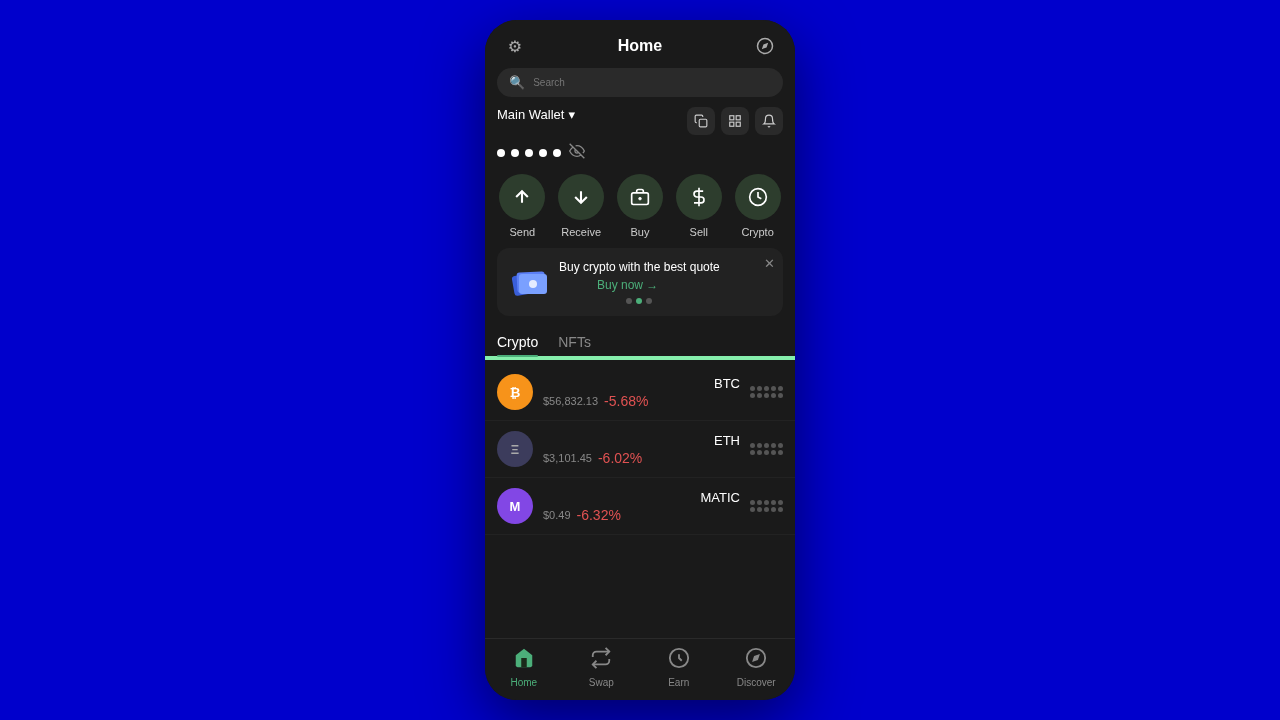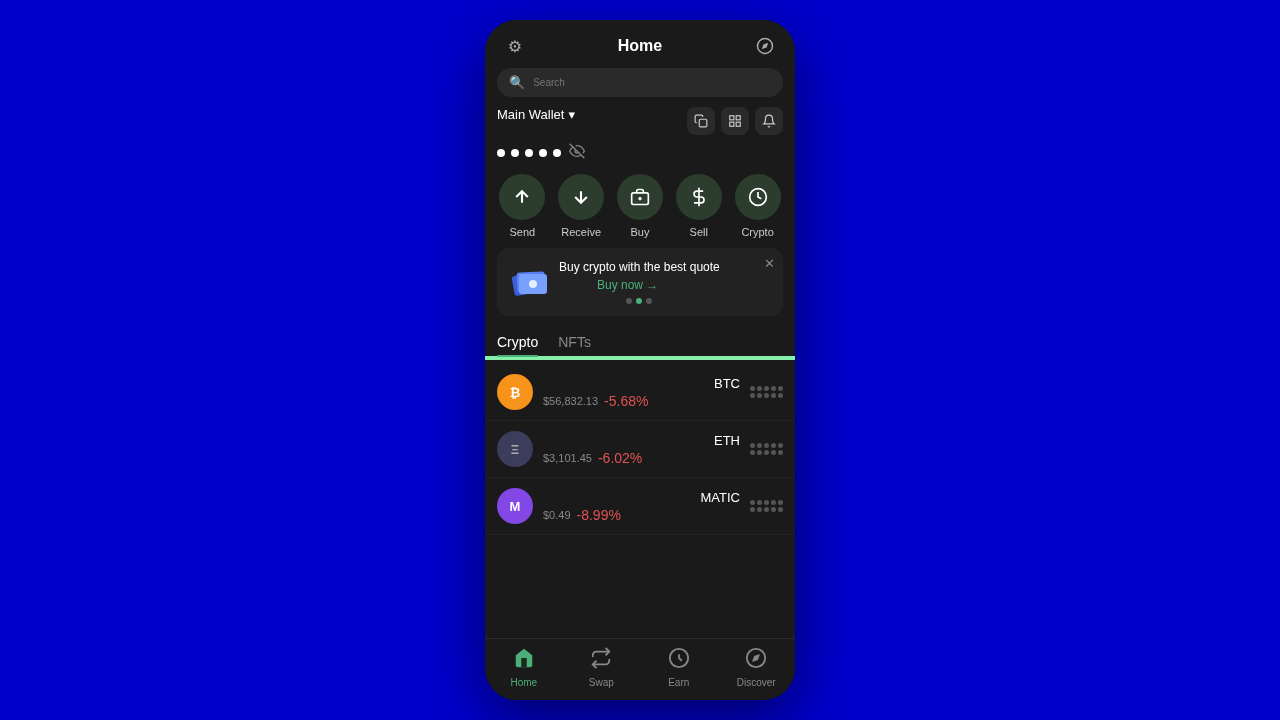--- a/index.html
+++ b/index.html
@@ -518,21 +518,21 @@
         </div>
       </div>
     </div>
 
     <div class="crypto-item">
       <div class="crypto-logo matic-logo">M</div>
       <div class="crypto-info">
         <div class="crypto-name">MATIC</div>
         <div class="crypto-price-row">
           <span class="crypto-price">$0.49</span>
-          <span class="crypto-change negative">-8.99%</span>
+          <span class="crypto-change negative">-6.32%</span>
         </div>
       </div>
       <div class="crypto-balance">
         <div class="balance-dots-row">
           <span class="bal-dot"></span>
             <span class="bal-dot"></span>
             <span class="bal-dot"></span>
             <span class="bal-dot"></span>
             <span class="bal-dot"></span>
         </div>

